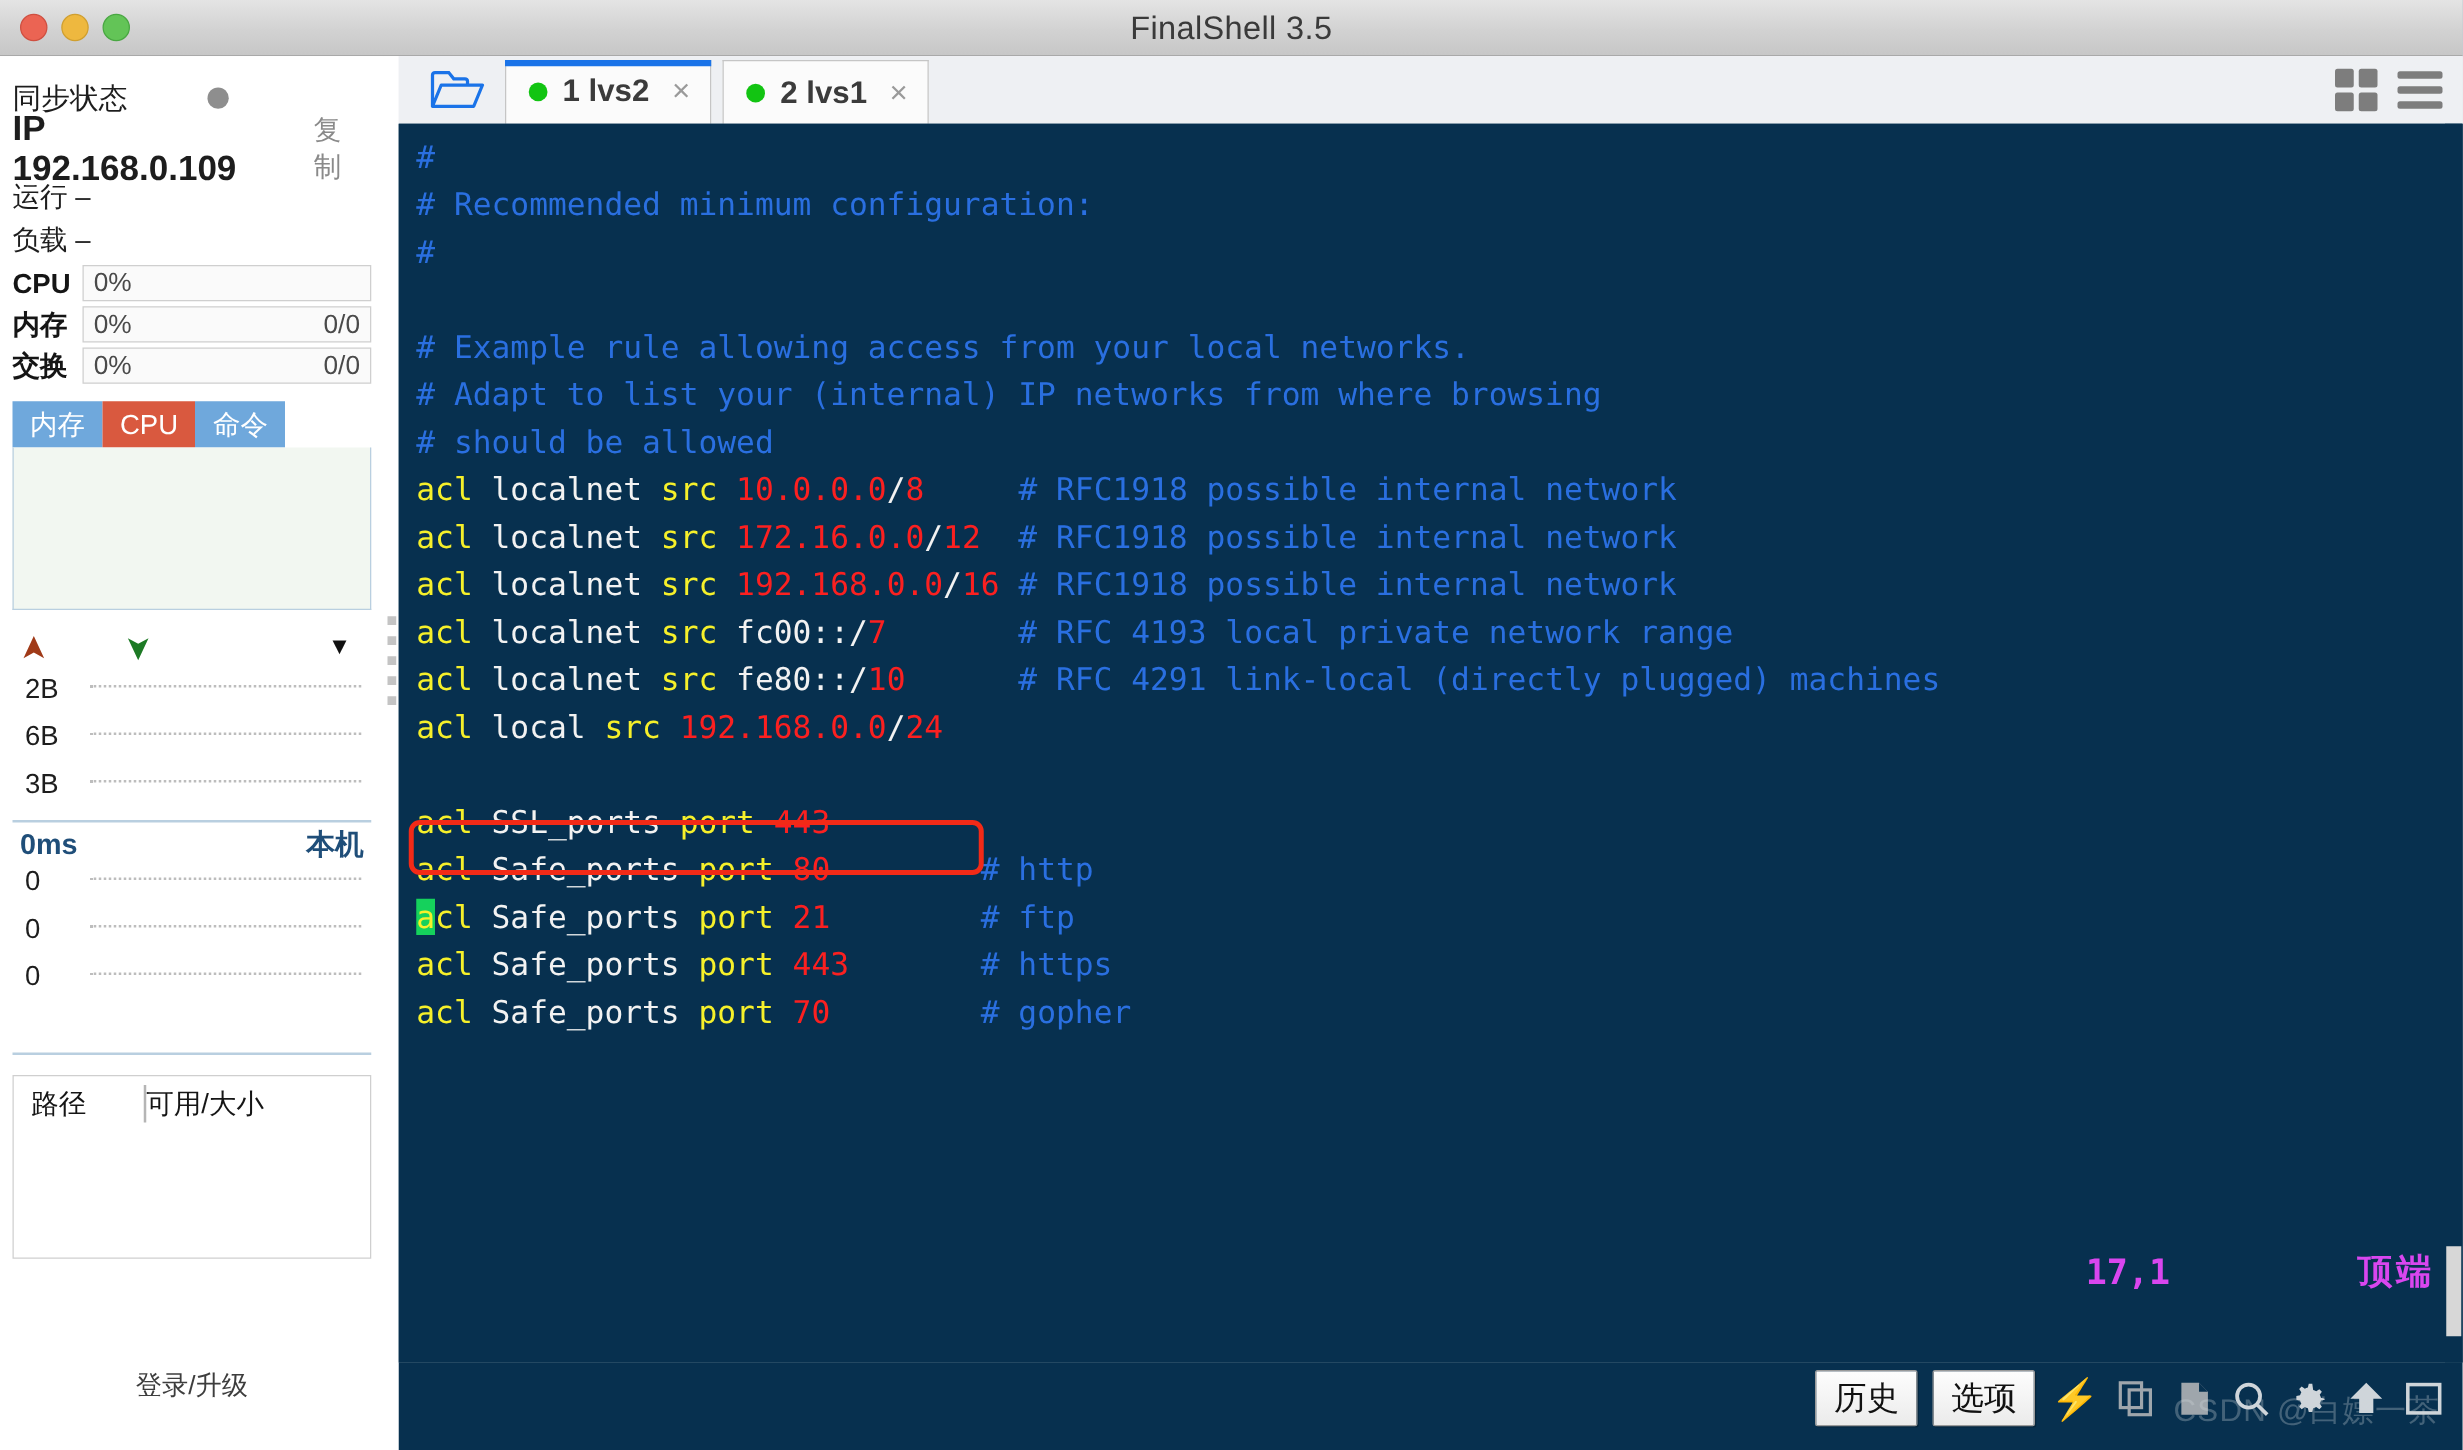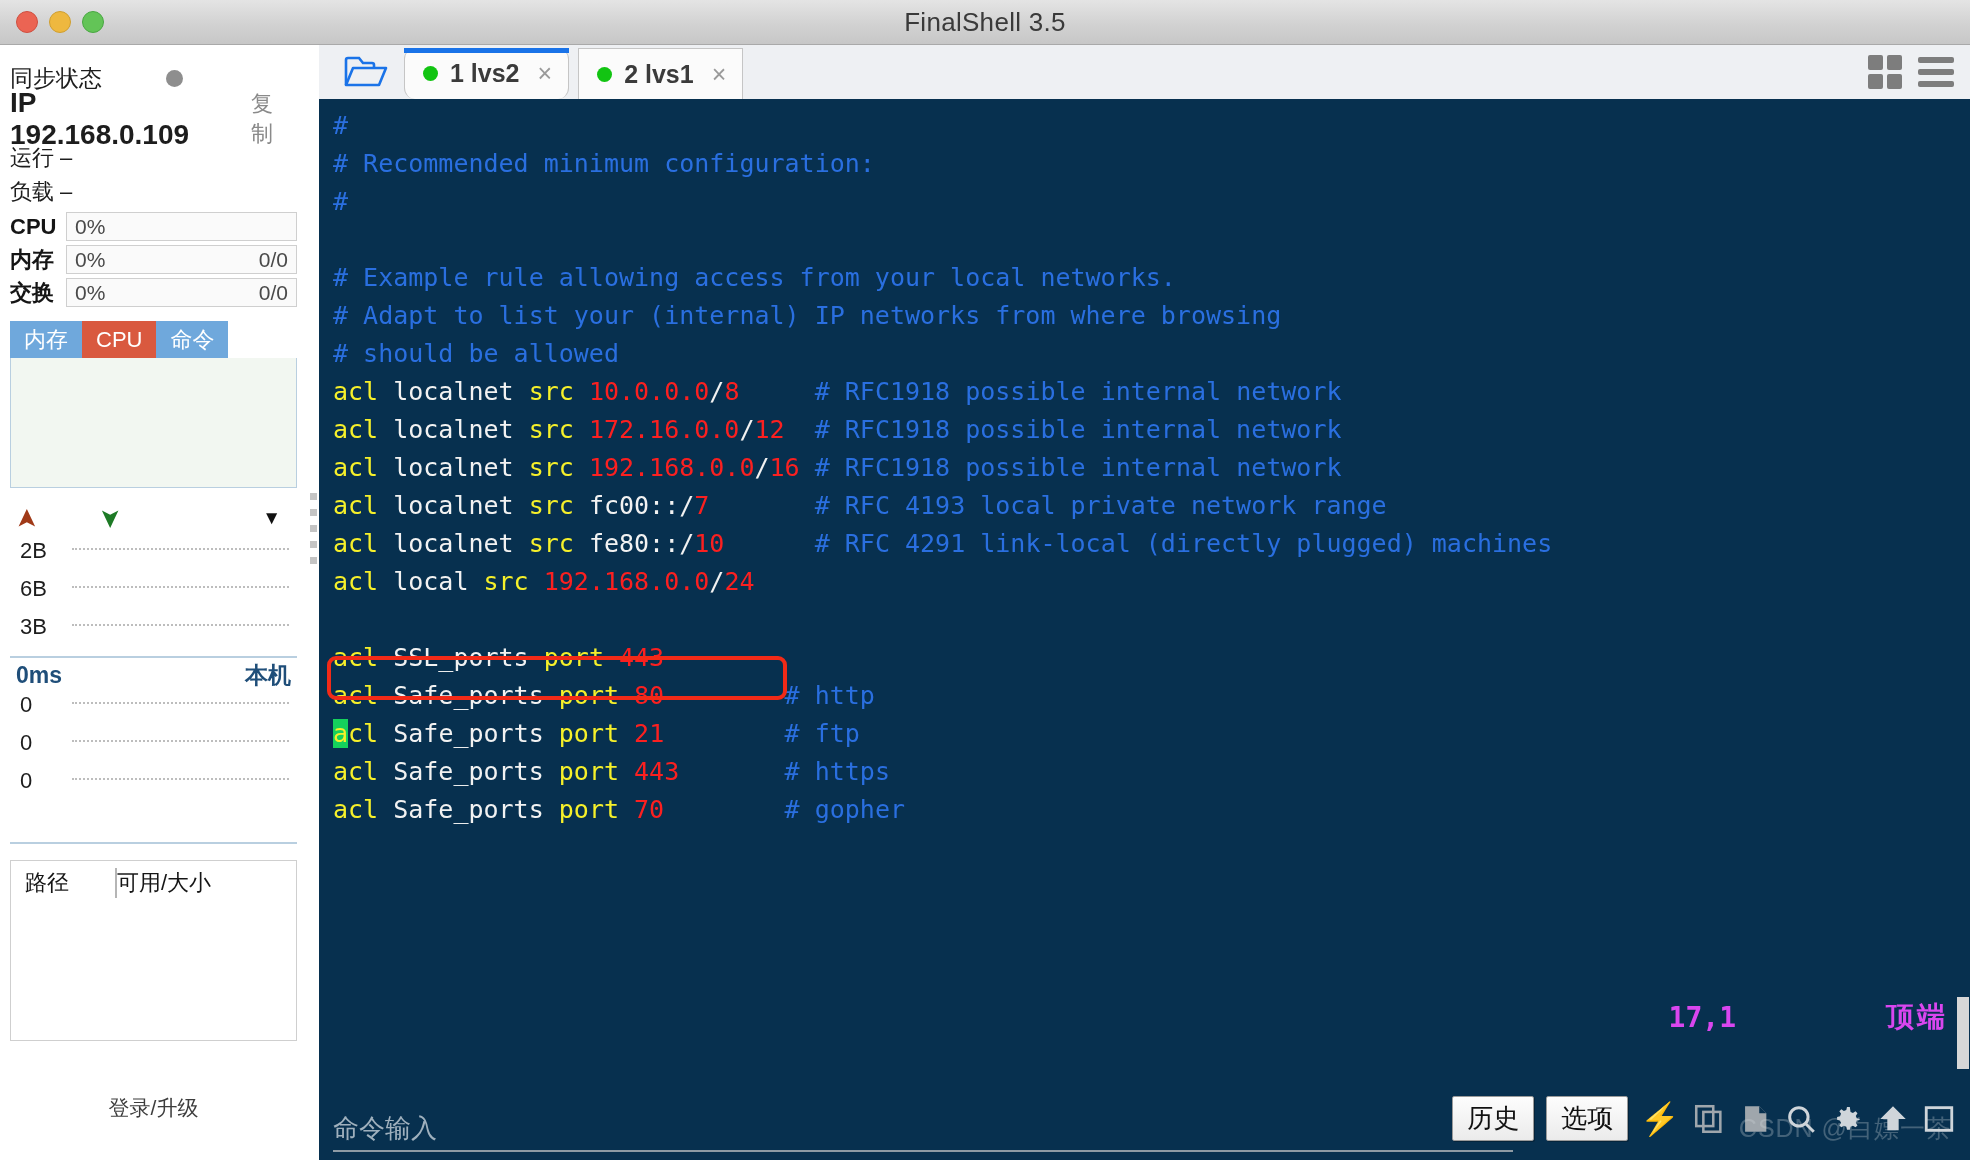--- a/index.html
+++ b/index.html
@@ -82,21 +82,21 @@
     position: absolute; left: 10px; font-size: 22px; color: #1d1d1d;
   }
   .g-gridline {
     position: absolute; left: 62px; right: 8px; height: 0;
     border-top: 2px dotted #bdbdbd;
   }
   #ping-head { display: flex; justify-content: space-between; align-items: center;
     height: 34px; font-size: 23px; color: #1f4e79; font-weight: bold; padding: 0 6px; }
 
   #path-panel {
-    margin-top: 16px; border: 1px solid #cfcfcf; height: 181px; background: #fff;
+    margin-top: 16px; border: 1px solid #cfcfcf; height: 147px; background: #fff;
   }
   #path-head { display: flex; height: 44px; align-items: center; font-size: 22px; color: #151515; }
   #path-head .c1 { width: 104px; padding-left: 14px; }
   #path-head .sep { width: 2px; height: 30px; background: #b5b5b5; }
   #path-head .c2 { }
 
   #login-link {
     margin-top: auto; margin-bottom: 38px; text-align: center;
     font-size: 21px; color: #3d3d3d;
   }
@@ -119,21 +119,21 @@
     height: 54px; display: flex; align-items: flex-end;
     background: #eef0f3; padding-left: 18px; flex: 0 0 54px;
   }
   #folder-icon { width: 58px; height: 54px; display: flex; align-items: center; justify-content: center; }
   .term-tab {
     display: flex; align-items: center; height: 51px; padding: 0 16px 0 18px;
     background: #fbfbfb; border: 1px solid #c5c5c5; border-bottom: none;
     font-size: 25px; font-weight: bold; color: #3b3b3b; margin-left: 9px;
     position: relative;
   }
-  .term-tab.active { border-top: none; border-radius: 11px; }
+  .term-tab.active { border-top: none; }
   .term-tab.active::before {
     content: ""; position: absolute; top: 0; left: -1px; right: -1px; height: 5px;
     background: #1a73e8;
   }
   .tab-dot { width: 15px; height: 15px; border-radius: 50%; background: #12c412; margin-right: 12px; }
   .tab-x { margin-left: 18px; color: #9a9a9a; font-size: 25px; font-weight: normal; }
 
   #top-right-icons {
     position: absolute; right: 16px; top: 10px; display: flex; align-items: center; gap: 16px;
   }
@@ -352,21 +352,20 @@
         <span>17,1</span>
         <span class="zh">顶端</span>
       </div>
 
       <div id="term-scrollbar">
         <i></i>
       </div>
     </div>
 
     <div id="bottombar">
-      <div id="cmd-input">命令输入</div>
 
       <div id="bottom-right">
         <button class="btn">历史</button>
         <button class="btn">选项</button>
 
         <span class="ic bolt">⚡</span>
 
         <span class="ic">
           <svg width="34" height="34" viewBox="0 0 24 24" fill="none" stroke="#9fa6ac" stroke-width="1.8">
             <rect x="3" y="3" width="12" height="14"></rect>

